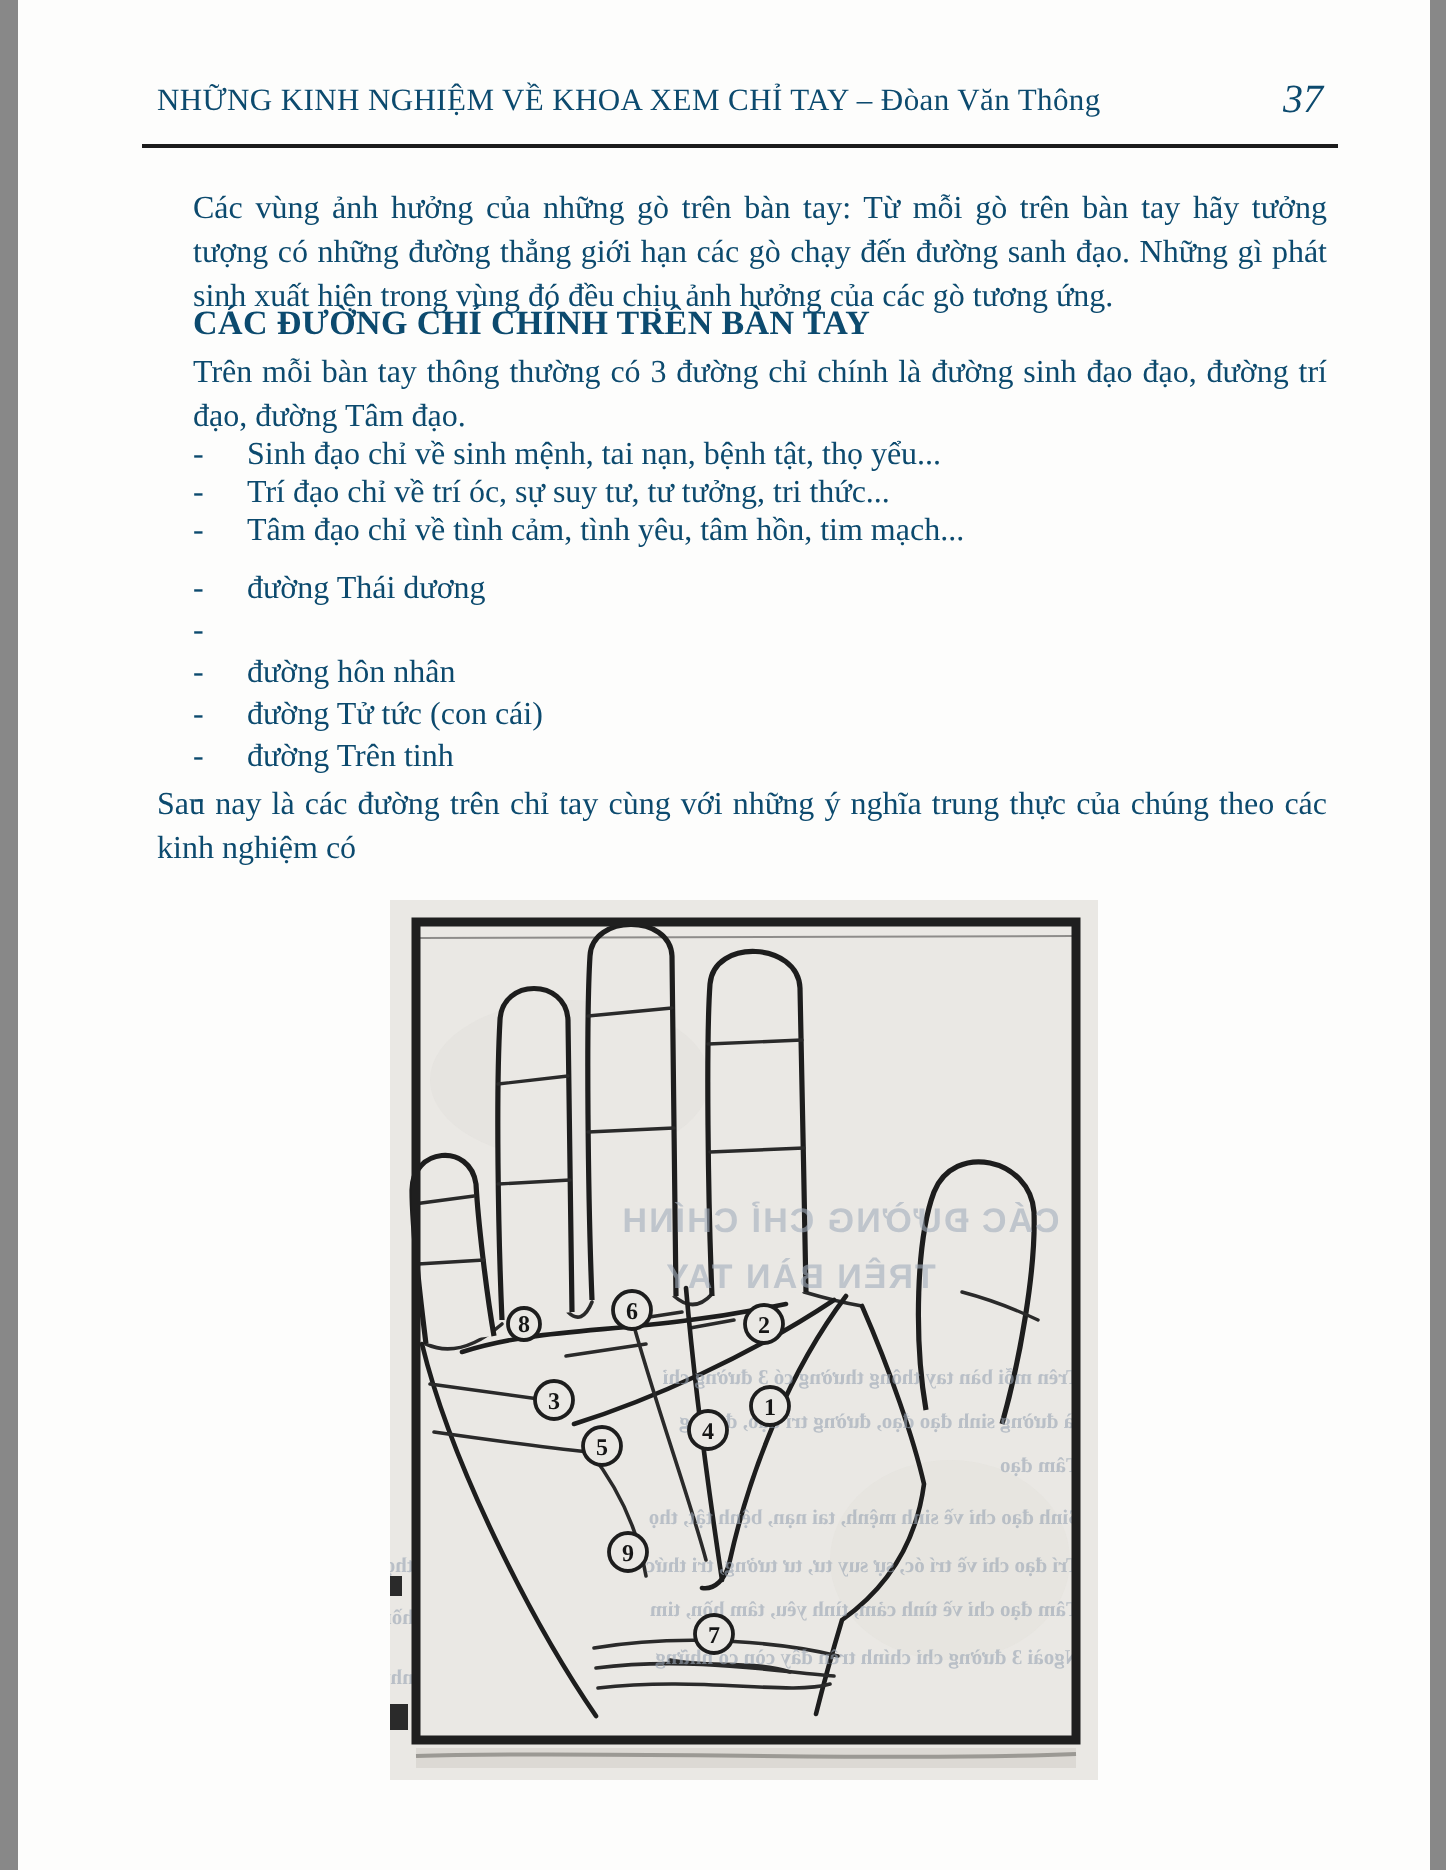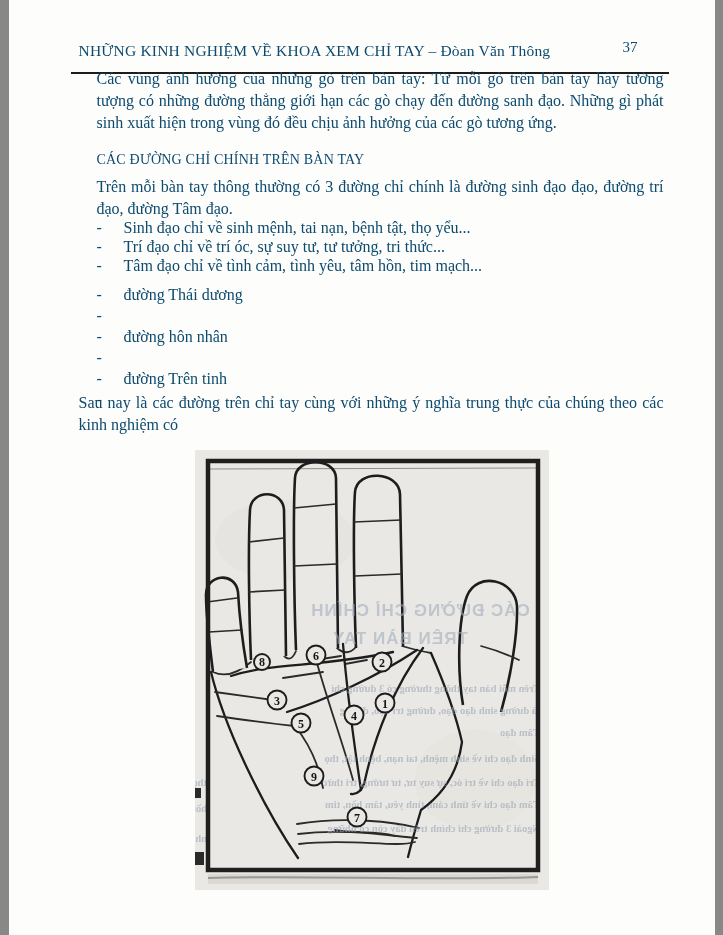--- a/index.html
+++ b/index.html
@@ -3,25 +3,25 @@
 <meta charset="utf-8">
 <style>
   html,body{margin:0;padding:0;background:#888;}
   .page{
     position:relative;width:706px;height:935px;margin:0 auto;
     background:#fdfdfc;color:#0c4a6e;
     font-family:"Liberation Serif","DejaVu Serif",serif;
     overflow:hidden;
   }
   .hdr-title{position:absolute;left:70px;top:42px;font-size:15.5px;letter-spacing:.2px;white-space:nowrap;}
-  .hdr-num{position:absolute;left:614px;top:39px;font-size:15px;}
+  .hdr-num{position:absolute;left:633px;top:39px;font-size:20px;font-style:italic;}
   .hdr-rule{position:absolute;left:62px;top:72px;width:598px;height:2px;background:#1c1c1c;}
   .para{position:absolute;font-size:16px;line-height:22px;text-align:justify;}
-  .p1{left:88px;top:68px;width:567px;}
-  .sec-head{position:absolute;left:88px;top:152px;font-size:14px;font-weight:normal;letter-spacing:.2px;white-space:nowrap;}
+  .p1{left:88px;top:94px;width:567px;}
+  .sec-head{position:absolute;left:88px;top:152px;font-size:17px;font-weight:bold;letter-spacing:.2px;white-space:nowrap;}
   .intro{left:88px;top:176px;width:567px;}
   .list{position:absolute;left:88px;width:600px;}
   .list1{top:218px;}
   .list2{top:284px;}
   .dash-item{display:flex;font-size:16px;}
   .list1 .dash-item{line-height:19px;}
   .list2 .dash-item{line-height:21px;}
   .dash{width:27px;flex:0 0 27px;}
   .other-intro{position:absolute;left:88px;top:266px;font-size:15px;letter-spacing:-.2px;white-space:pre;}
   .closing{left:70px;top:392px;width:585px;}
@@ -74,20 +74,21 @@
     </div>
     <div class="dash-item">
       <span class="dash">-</span>
     </div>
     <div class="dash-item">
       <span class="dash">-</span>
       <span>đường hôn nhân</span>
     </div>
     <div class="dash-item">
       <span class="dash">-</span>
+      <span>đường Tử tức (con cái)</span>
     </div>
     <div class="dash-item">
       <span class="dash">-</span>
       <span>đường Trên tinh</span>
     </div>
     <div class="dash-item">
       <span class="dash">-</span>
     </div>
   </div>
 

